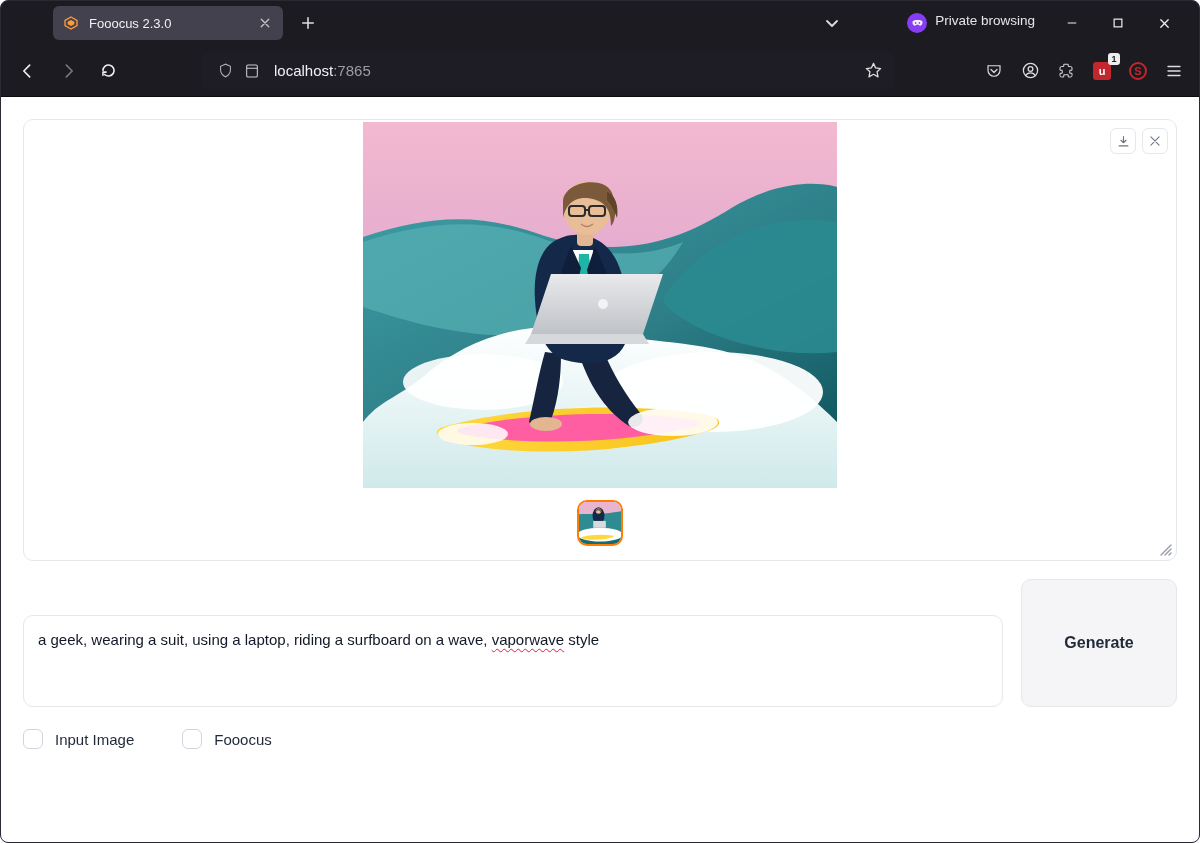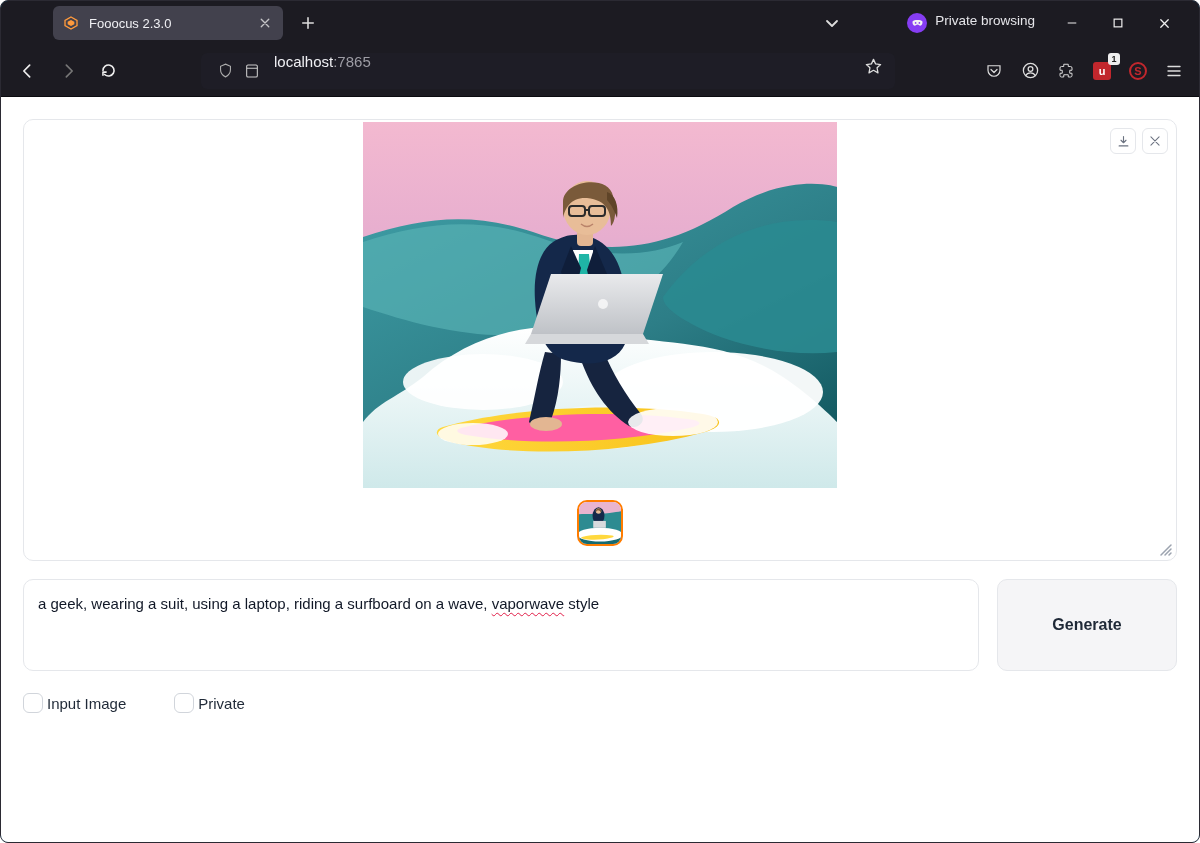--- a/index.html
+++ b/index.html
@@ -126,21 +126,21 @@
     color: var(--text-light);
     border-radius: 6px;
     cursor:pointer;
   }
   .icon-btn.disabled { color: var(--text-muted); cursor:default; }
   .urlbar {
     flex: 1;
     height: 36px;
     background: var(--urlbar-bg);
     border-radius: 6px;
-    display:flex;
+    display:flex;align-items:center;
     padding: 0 8px;
     margin: 0 70px 0 70px;
     color: var(--text-light);
   }
   .urlbar .url-icons {
     display:flex;align-items:center;gap:10px;
     padding: 0 8px;
     color: var(--text-muted);
   }
   .url-text {
@@ -238,55 +238,56 @@
   .prompt-row {
     margin-top: 18px;
     display:flex;gap:18px;
   }
   .prompt-input {
     flex:1;
     border:1px solid var(--card-border);
     border-radius:10px;
     padding: 14px 14px;
     min-height: 92px;
+    margin-top: 36px;
   }
   .prompt-text {
     font-size: 15px;
     color: #111827;
     outline:none; border:none;
     width:100%;
     font-family:inherit;
     resize:none;
     line-height:1.35;
     background:transparent;
   }
   .prompt-text .squiggle {
     text-decoration: underline wavy #e11d48 1.2px;
     text-underline-offset: 3px;
   }
   .generate-btn {
-    width: 180px;
+    width: 156px;
     border:1px solid var(--btn-border);
     border-radius:10px;
     background: var(--btn-bg);
     color:#1f2937;
     font-size:16px;
     font-weight:600;
     display:flex;align-items:center;justify-content:center;
     cursor:pointer;
   }
   .options-row {
     margin-top: 22px;
     display:flex;gap:48px;
     align-items:center;
     font-size:15px;
     color:#1f2937;
   }
   .chk {
-    display:flex;align-items:center;gap:4px;
+    display:flex;align-items:center;gap:12px;
     cursor:pointer;
   }
   .chk-box {
     width:20px;height:20px;
     border:1.5px solid #d1d5db;
     border-radius:6px;
     background:#fff;
   }
   .footer {
     margin-top: 70px;
@@ -582,19 +583,19 @@
       <button class="generate-btn">Generate</button>
     </div>
 
     <div class="options-row">
       <label class="chk">
         <span class="chk-box"></span>
         <span>Input Image</span>
       </label>
       <label class="chk">
         <span class="chk-box"></span>
-        <span>Private</span>
+        <span>Fooocus</span>
       </label>
     </div>
 
 
   </div>
 </div>
 
 </body></html>

